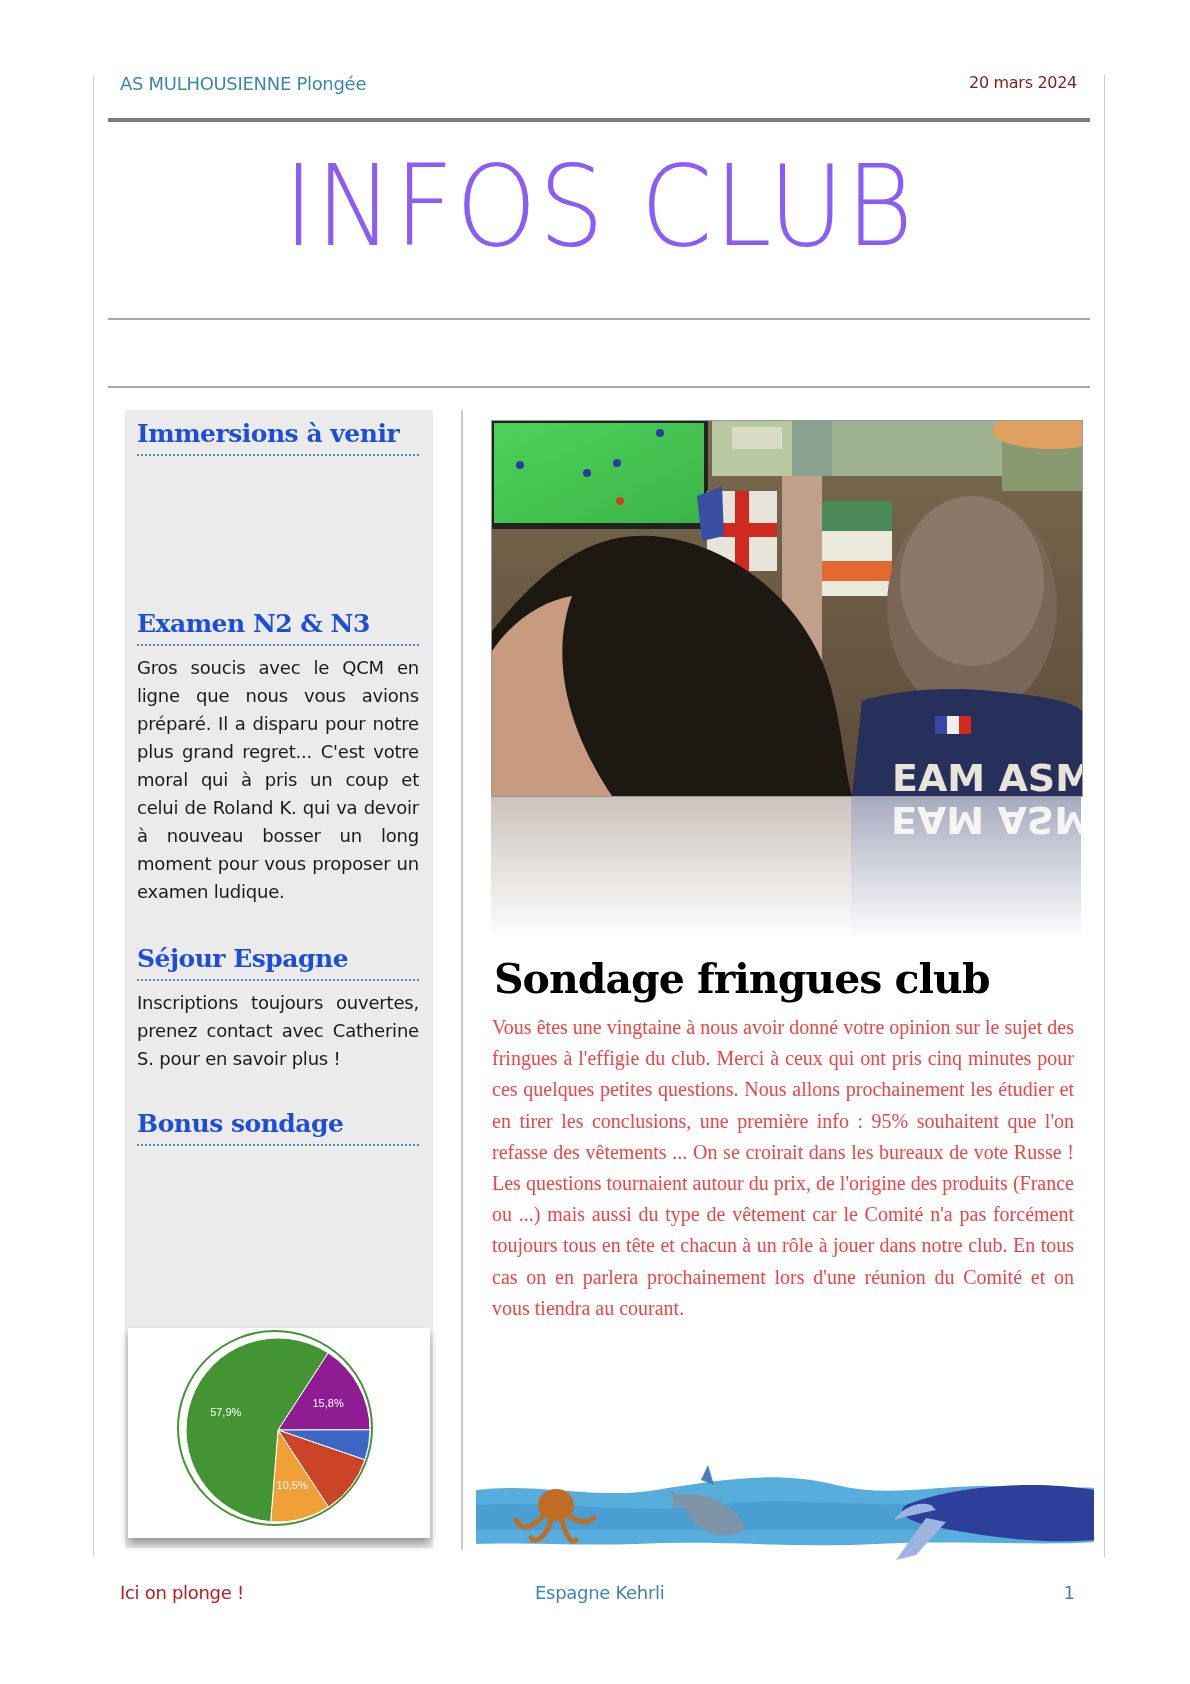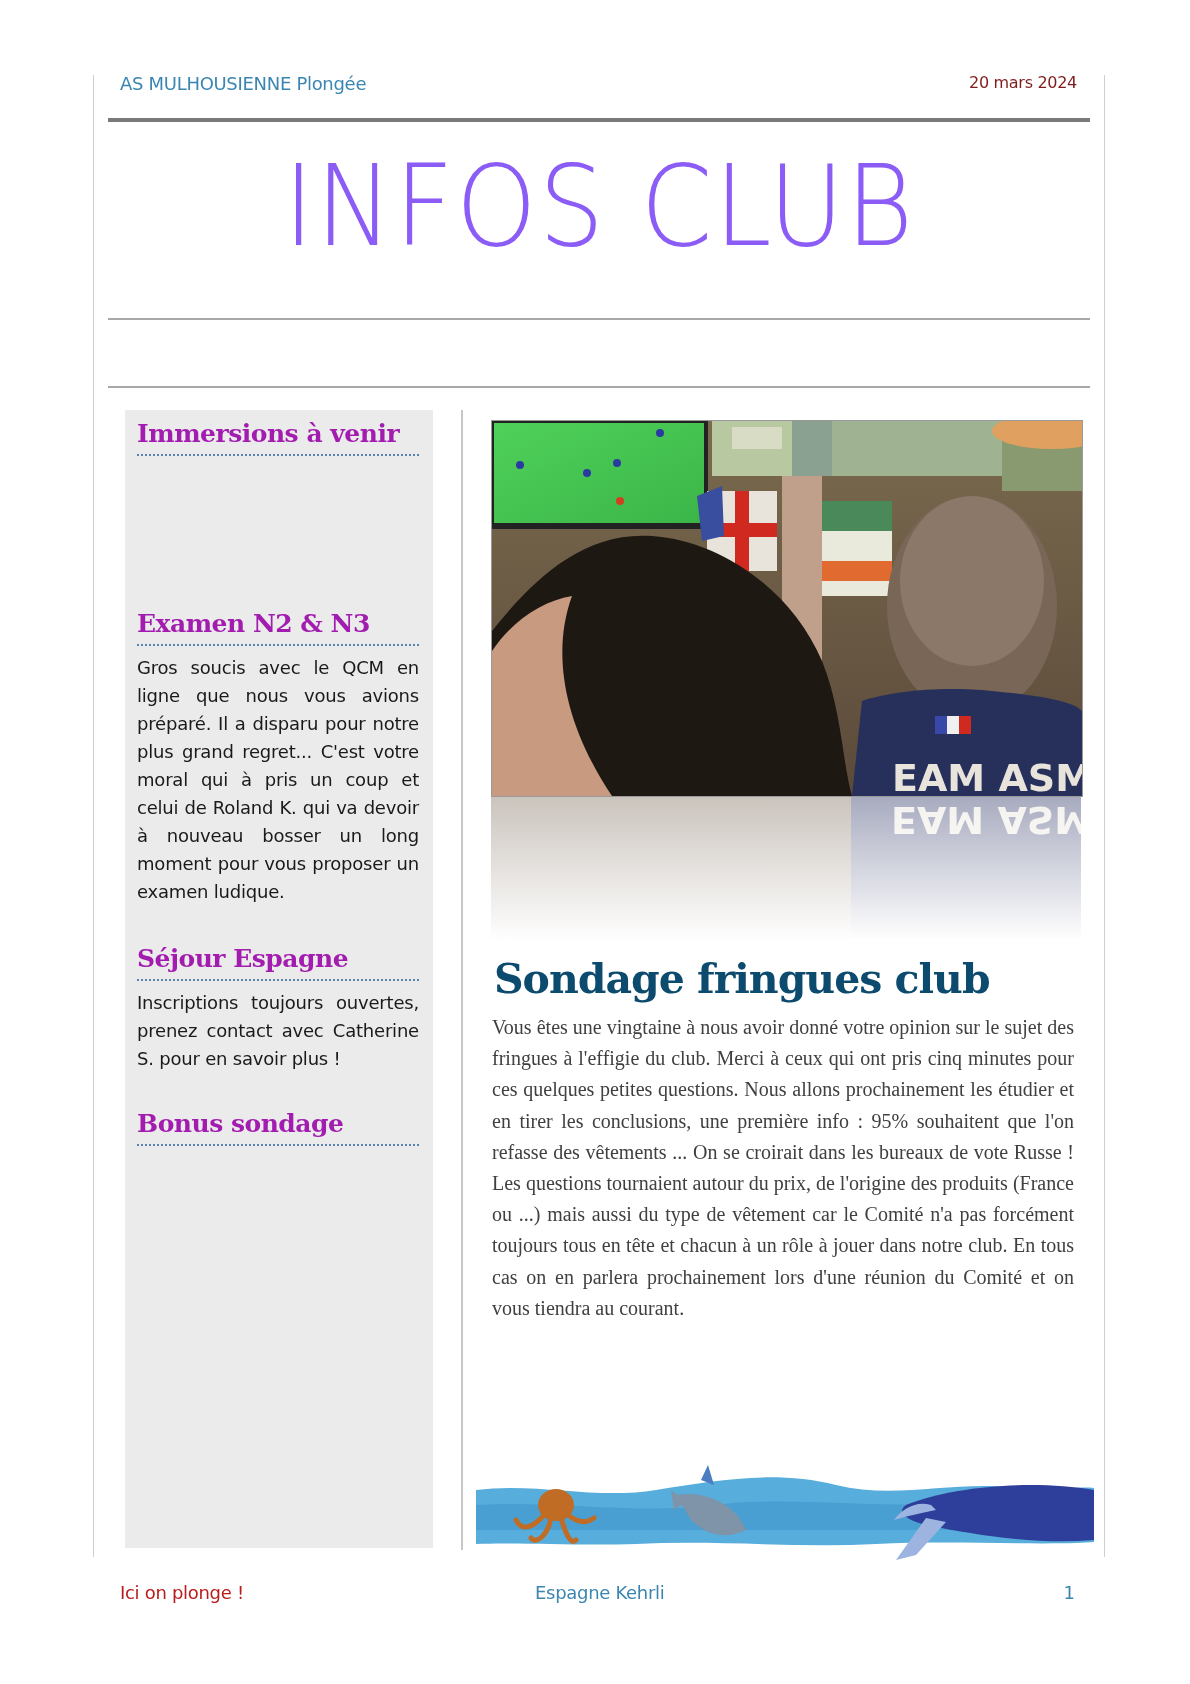--- a/index.html
+++ b/index.html
@@ -12,33 +12,33 @@
   .rule-thick { position:absolute; left:108px; top:118px; width:982px; height:4px; background:#7a7a7a; }
   .masthead { position:absolute; left:108px; top:150px; width:982px; text-align:center; font-family:"DejaVu Sans", sans-serif; font-weight:200; font-size:112px; color:#8b5cf6; letter-spacing:2px; line-height:1; -webkit-text-stroke:0; }
   .masthead span { display:inline-block; transform:scaleX(0.92); font-weight:lighter; }
   .rule-thin1 { position:absolute; left:108px; top:318px; width:982px; height:2px; background:#a8a8a8; }
   .subtitle { position:absolute; left:108px; top:335px; width:982px; text-align:center; font-size:23px; color:#3b86b0; letter-spacing:-0.3px; }
   .rule-thin2 { position:absolute; left:108px; top:386px; width:982px; height:2px; background:#a8a8a8; }
 
   .sidebar { position:absolute; left:125px; top:410px; width:308px; height:1138px; background:#ebebeb; }
   .col-divider { position:absolute; left:461px; top:410px; width:2px; height:1140px; background:#c8c8c8; }
   .sb-section { position:absolute; left:12px; width:282px; }
-  .sb-title { font-family:"DejaVu Serif", serif; font-weight:bold; font-size:25px; color:#a21caf; line-height:1.1; letter-spacing:-0.5px; }
+  .sb-title { font-family:"DejaVu Serif", serif; font-weight:bold; font-size:25px; color:#1d4ed8; line-height:1.1; letter-spacing:-0.5px; }
   .sb-dots { margin-top:6px; border-top:2px dotted #5a84b0; height:0; width:282px; }
   .sb-text { margin-top:8px; font-size:18px; line-height:28px; color:#1a1a1a; text-align:justify; font-family:"DejaVu Sans", sans-serif; letter-spacing:-0.2px; }
   .spaced { letter-spacing:3.5px; }
 
   .pie-card { position:absolute; left:3px; top:918px; width:302px; height:210px; background:#fff; box-shadow:0 6px 8px rgba(0,0,0,0.35); overflow:hidden; }
 
   .photo-wrap { position:absolute; left:491px; top:420px; width:590px; height:375px; border:1px solid #999; overflow:hidden; background:#6a5a48; }
   .photo-reflect { position:absolute; left:491px; top:797px; width:590px; height:150px; overflow:hidden; opacity:0.55; }
   .photo-reflect .fade { position:absolute; inset:0; background:linear-gradient(to bottom, rgba(255,255,255,0.2), #ffffff 95%); }
 
-  .article-title { position:absolute; left:494px; top:955px; font-family:"DejaVu Serif", serif; font-weight:bold; font-size:41px; color:#0c4a6e; letter-spacing:-1px; }
-  .article-body { position:absolute; left:492px; top:1012px; width:582px; font-family:"Liberation Serif", serif; font-size:20px; line-height:31.2px; color:#404040; text-align:justify; }
+  .article-title { position:absolute; left:494px; top:955px; font-family:"DejaVu Serif", serif; font-weight:bold; font-size:41px; color:#000000; letter-spacing:-1px; }
+  .article-body { position:absolute; left:492px; top:1012px; width:582px; font-family:"Liberation Serif", serif; font-size:20px; line-height:31.2px; color:#ef4444; text-align:justify; }
 
   .sea { position:absolute; left:476px; top:1460px; width:618px; height:110px; overflow:hidden; }
 
   .ftr-left { position:absolute; left:120px; top:1582px; font-size:18px; color:#b91c1c; letter-spacing:-0.3px; }
   .ftr-center { position:absolute; left:535px; top:1582px; font-size:18px; color:#3b86b0; letter-spacing:-0.3px; }
   .ftr-right { position:absolute; right:115px; top:1582px; font-size:18px; color:#3b86b0; }
 </style>
 </head>
 <body>
 
@@ -67,20 +67,34 @@
     <div class="sb-section" style="top:535px;">
       <div class="sb-title">Séjour Espagne</div>
       <div class="sb-dots"></div>
       <div class="sb-text">Inscriptions toujours ouvertes, prenez contact avec Catherine S. pour en savoir plus !</div>
     </div>
     <div class="sb-section" style="top:700px;">
       <div class="sb-title">Bonus sondage</div>
       <div class="sb-dots"></div>
     </div>
 
+    <div class="pie-card">
+      <svg id="pie" width="302" height="210" viewBox="0 0 302 210">
+          <circle cx="147" cy="100" r="97" fill="none" stroke="#439533" stroke-width="2"></circle>
+          <circle cx="147" cy="100" r="95" fill="#ffffff"></circle>
+          <path d="M150,102 L200.1067912213825,24.842307749021003 A92,92 0 0 1 241.9997982214949,101.80731579144782 Z" fill="#8e1c93" stroke="#ffffff" stroke-width="1"></path>
+          <text x="200.0991989080076" y="78.73038561372952" text-anchor="middle" font-family="Liberation Sans, sans-serif" font-size="11" fill="#ffffff">15,8%</text>
+          <path d="M150,102 L241.9997982214949,101.80731579144782 A92,92 0 0 1 237.00859838440675,131.89153403860382 Z" fill="#3d67c6" stroke="#ffffff" stroke-width="1"></path>
+          <path d="M150,102 L237.00859838440675,131.89153403860382 A92,92 0 0 1 200.42954807645407,178.94712912646324 Z" fill="#cc4428" stroke="#ffffff" stroke-width="1"></path>
+          <path d="M150,102 L200.42954807645407,178.94712912646324 A92,92 0 0 1 142.6857219844953,193.70878549578498 Z" fill="#f19f37" stroke="#ffffff" stroke-width="1"></path>
+          <text x="164.127407843472" y="161.262807996194" text-anchor="middle" font-family="Liberation Sans, sans-serif" font-size="11" fill="#ffffff">10,5%</text>
+          <path d="M150,102 L142.6857219844953,193.70878549578498 A92,92 0 1 1 200.10679122138245,24.84230774902096 Z" fill="#439533" stroke="#ffffff" stroke-width="1"></path>
+          <text x="97.73875446971607" y="88.2291751563587" text-anchor="middle" font-family="Liberation Sans, sans-serif" font-size="11" fill="#ffffff">57,9%</text>
+        </svg>
+    </div>
   </div>
 
   <div class="col-divider"></div>
 
   <div class="photo-wrap">
     <svg width="590" height="375" viewBox="0 0 590 375">
       <defs>
         <linearGradient id="bg" x1="0" y1="0" x2="0" y2="1">
           <stop offset="0" stop-color="#7a6a4e"></stop>
             <stop offset="1" stop-color="#5b4a3a"></stop>

